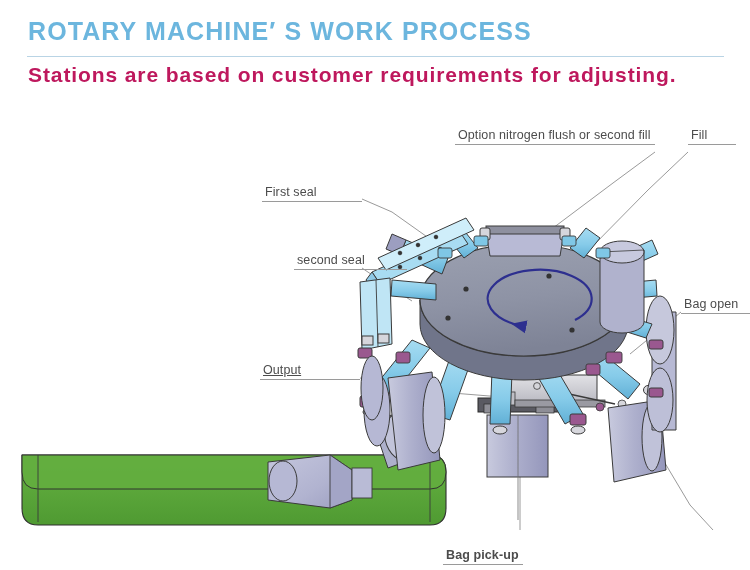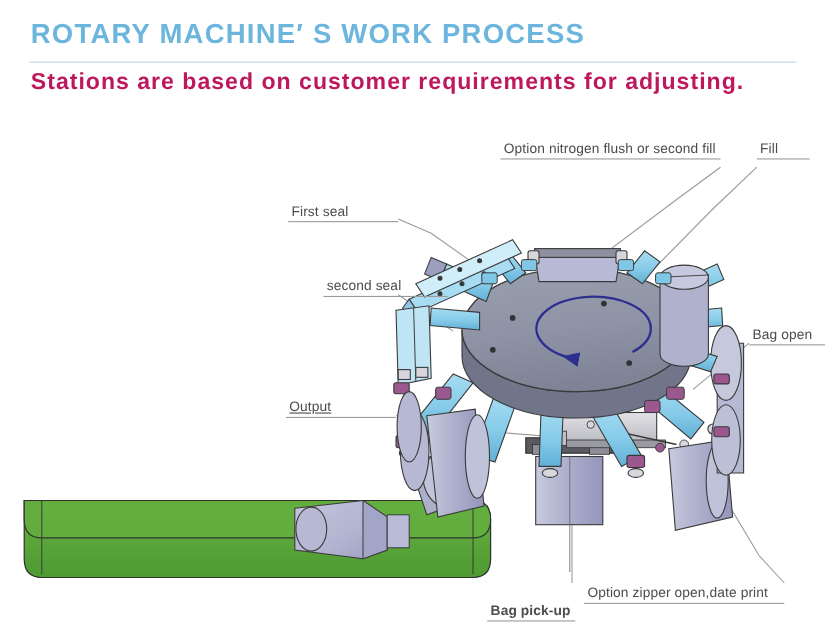--- a/index.html
+++ b/index.html
@@ -326,18 +326,14 @@
   <div class="callout" style="left:260px; top:363px; width:100px;text-decoration:underline;">
     <span class="ctext">Output</span>
     <span class="cline"></span>
   </div>
 
   <div class="callout" style="left:443px; top:548px; width:80px;font-weight:bold;">
     <span class="ctext">Bag pick-up</span>
     <span class="cline"></span>
   </div>
 
-  <div class="callout" style="left:531px; top:532px; width:182px;">
-    <span class="ctext">Option zipper  open,date print</span>
-    <span class="cline"></span>
-  </div>
 
 </div>
 
 </body></html>

